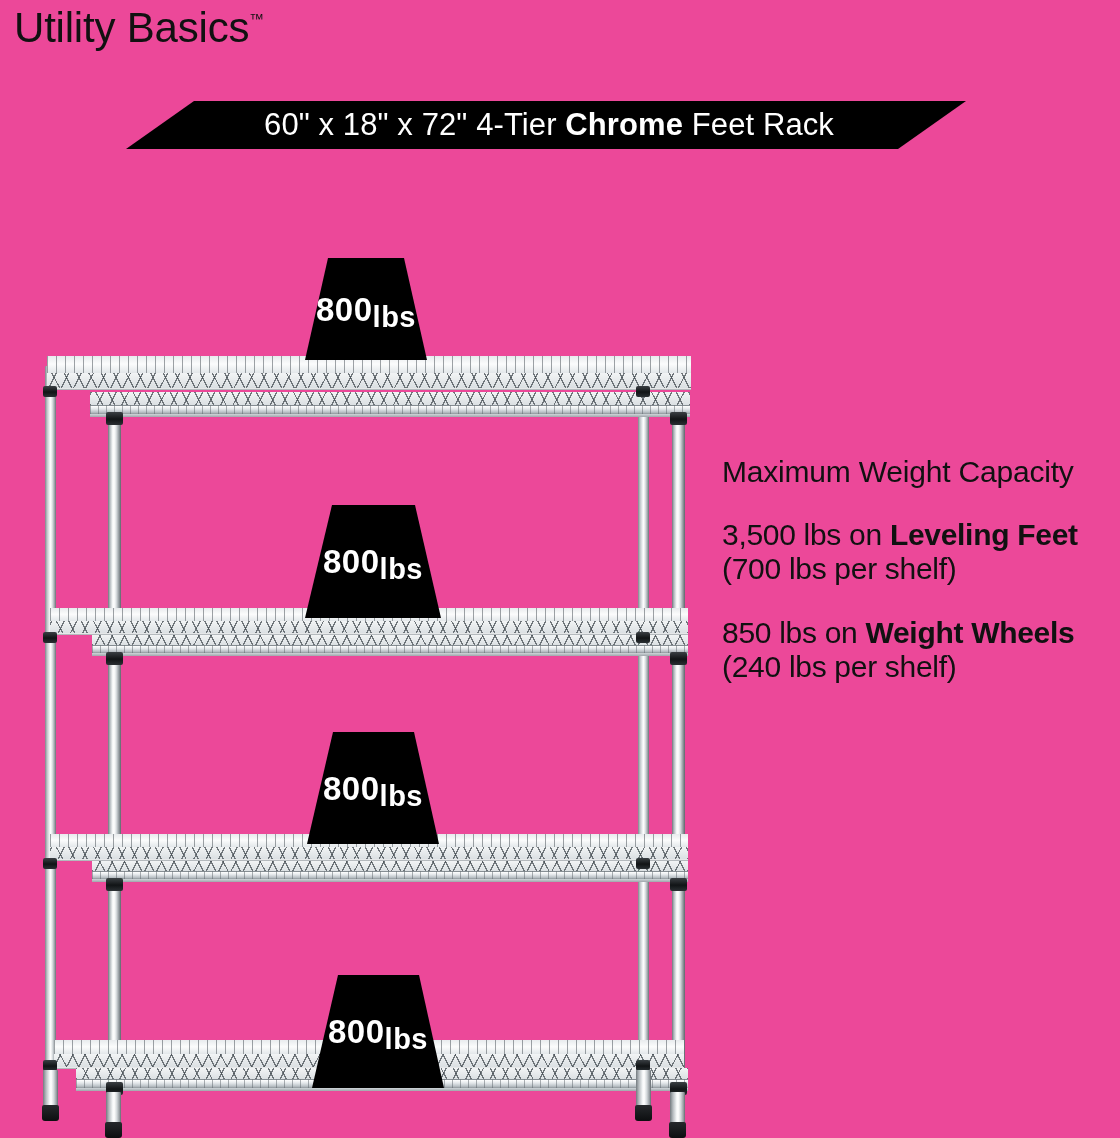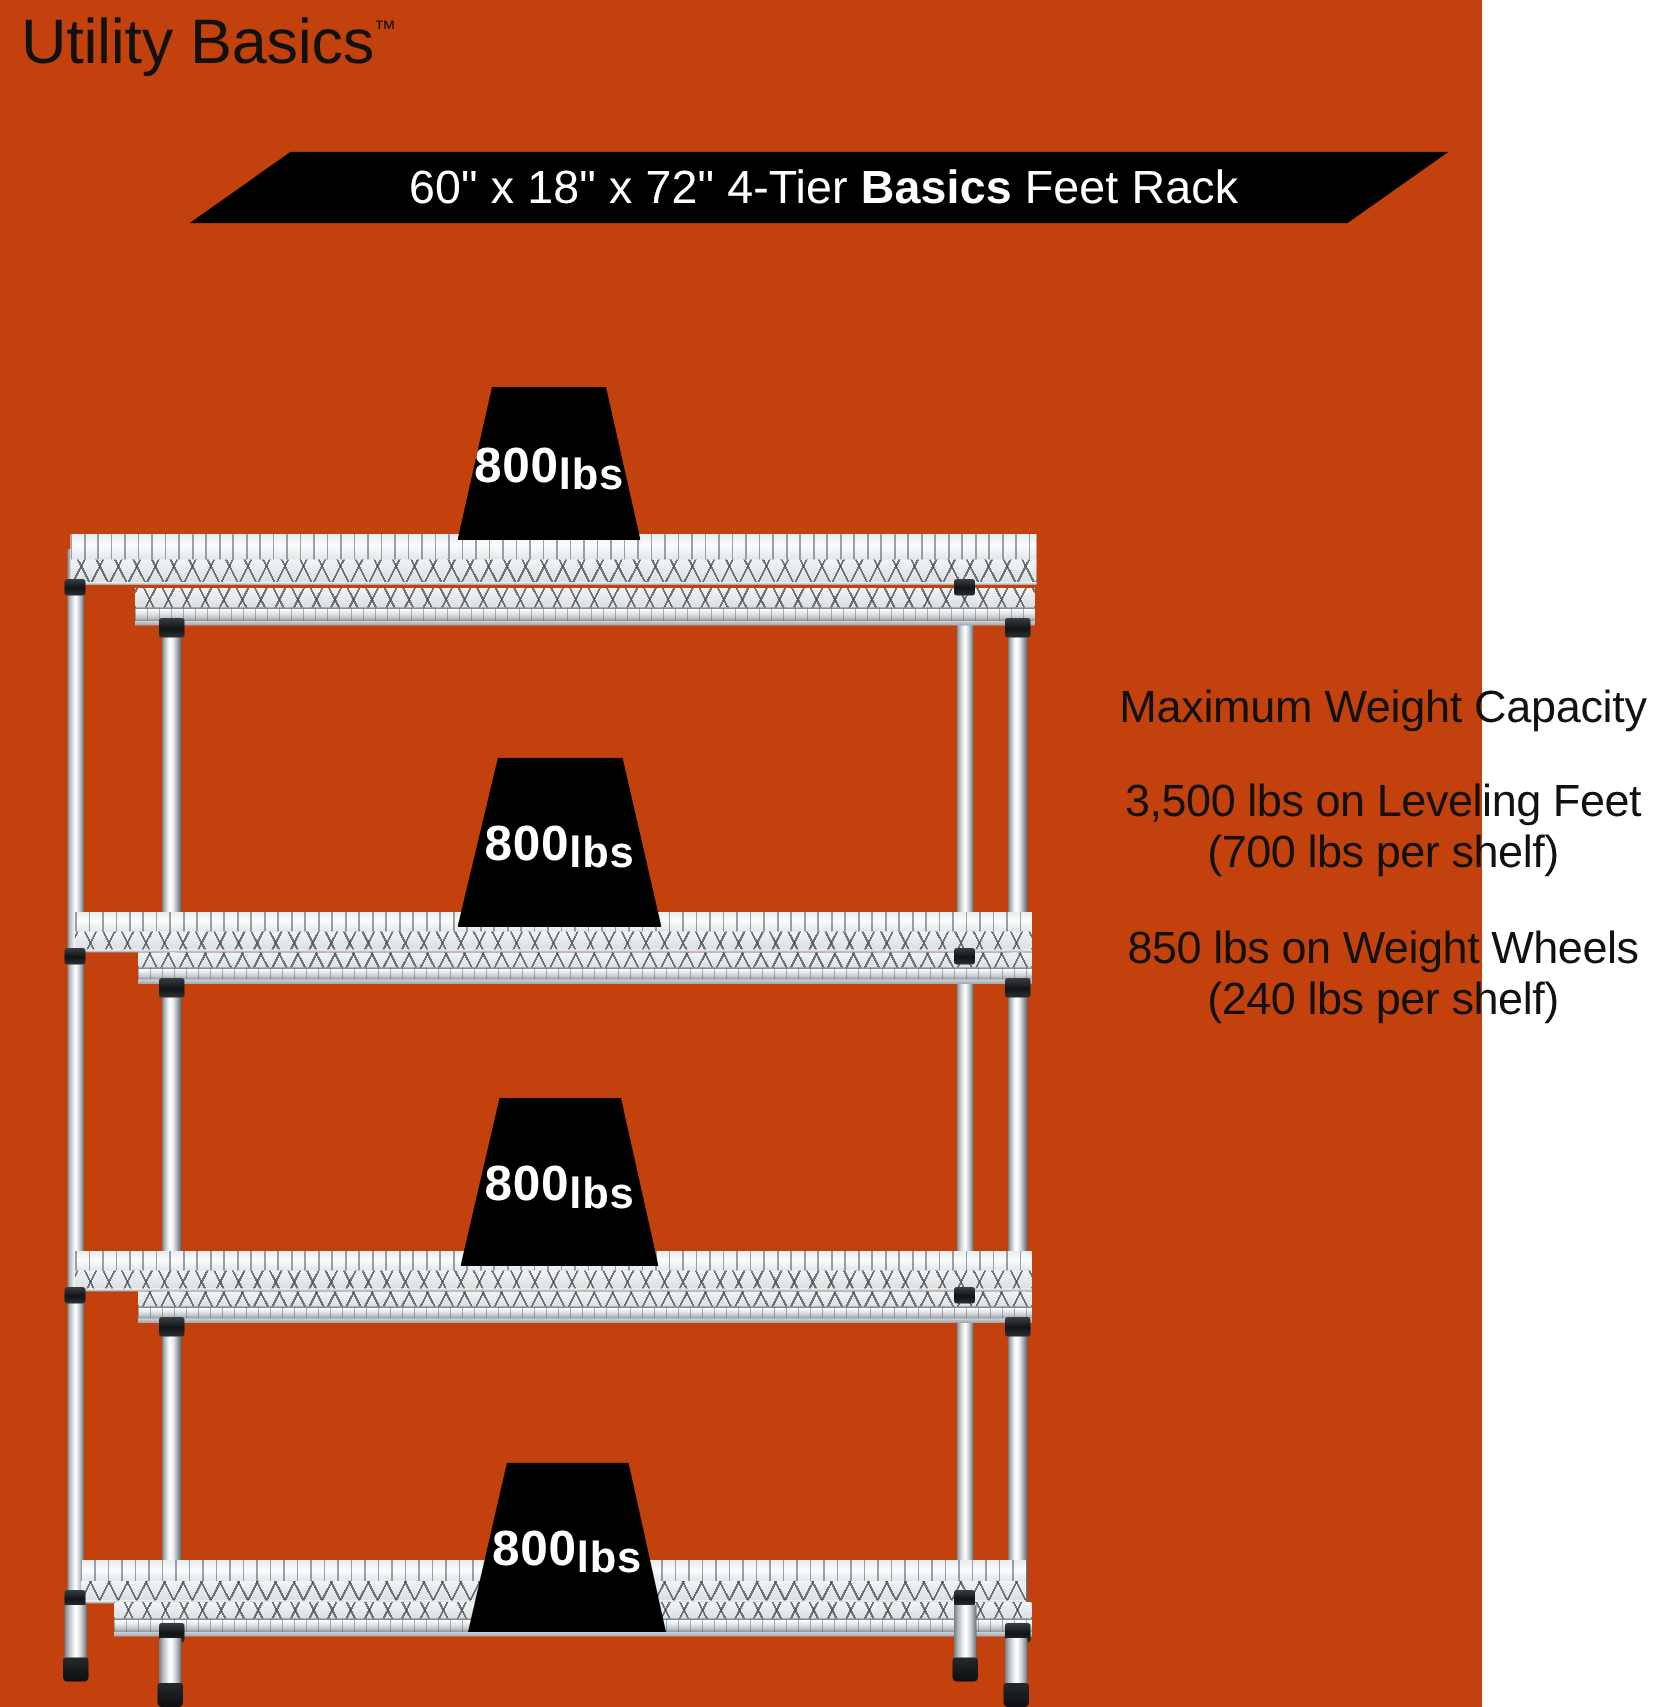--- a/index.html
+++ b/index.html
@@ -2,21 +2,21 @@
 <html><head>
 <meta charset="utf-8">
 <style>
   * { box-sizing: border-box; margin: 0; padding: 0; }
   html, body {
     width: 1120px; height: 1138px;
     background: #ffffff;
     font-family: "Liberation Sans", sans-serif;
     overflow: hidden;
   }
-  #page { position: relative; width: 988px; height: 1138px; background: #c2410c; text-align: center; }
+  #page { position: relative; width: 1120px; height: 1138px; background: #ec4899; }
 
   
   .brand {
     position: absolute; left: 14px; top: 4px;
     font-size: 42px; font-weight: 300; letter-spacing: -0.2px;
     color: #111; white-space: nowrap;
   }
   .brand .tm { font-size: 15px; vertical-align: 18px; font-weight: 400; }
 
   
@@ -37,21 +37,21 @@
   
   .copy { position: absolute; left: 722px; top: 455px; width: 400px; }
   .copy h2 {
     font-size: 30px; font-weight: 400; line-height: 1.12;
     color: #111; letter-spacing: -0.2px;
   }
   .copy p {
     font-size: 30px; font-weight: 400; line-height: 1.15;
     color: #111; letter-spacing: -0.3px; margin-top: 29px;
   }
-  .copy p b { font-weight: 400; }
+  .copy p b { font-weight: 700; }
 
   
   .rack { position: absolute; left: 0; top: 0; width: 720px; height: 1138px; }
 
   
   .post {
     position: absolute; width: 13px;
     background: linear-gradient(to right,
       #6f767b 0%, #aeb5ba 14%, #f2f4f5 34%, #ffffff 46%,
       #dfe3e6 62%, #9aa1a6 82%, #5f666b 100%);
@@ -138,21 +138,21 @@
 <body>
 
 <div id="page">
 
   <div class="brand">
     <span>Utility Basics</span><span class="tm">™</span>
   </div>
 
   <div class="banner">
     <div class="banner-text">
-      <span>60" x 18" x 72" 4-Tier </span><b>Basics</b><span> Feet Rack</span>
+      <span>60" x 18" x 72" 4-Tier </span><b>Chrome</b><span> Feet Rack</span>
     </div>
   </div>
 
   <div class="rack">
 
     <div class="post back" style="left:45px; top:366px; height:735px;"></div>
     <div class="post back" style="left:638px; top:366px; height:735px;"></div>
 
     <div class="post" style="left:108px; top:392px; height:690px;"></div>
     <div class="post" style="left:672px; top:392px; height:690px;"></div>

